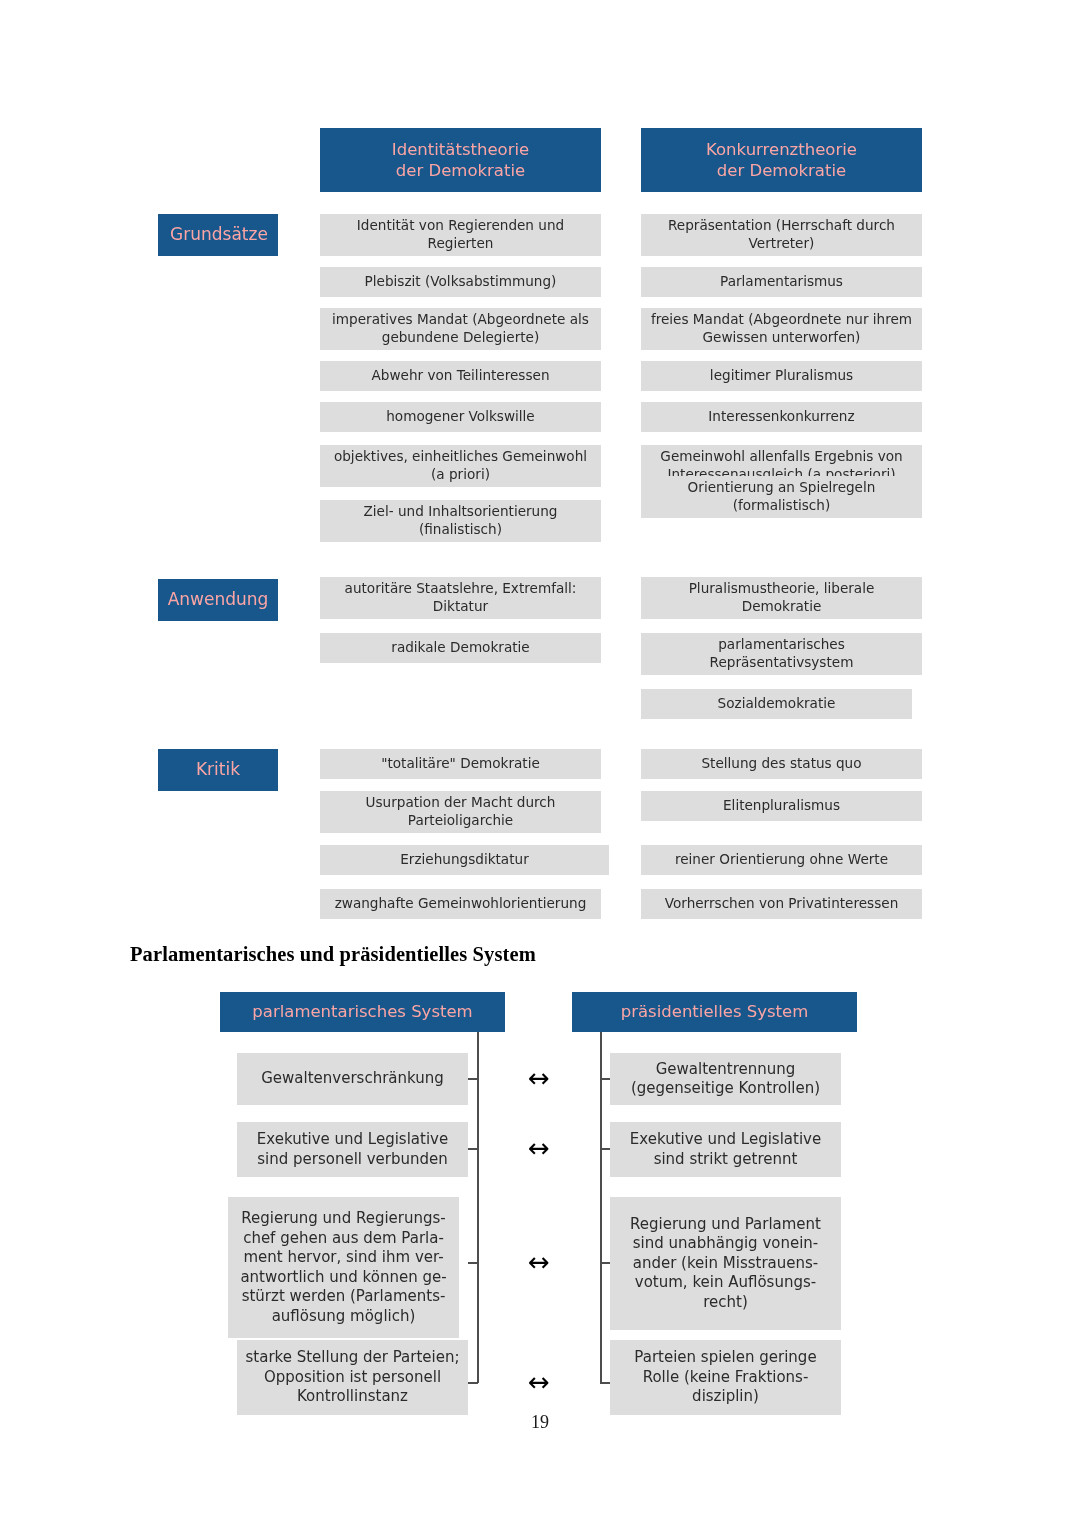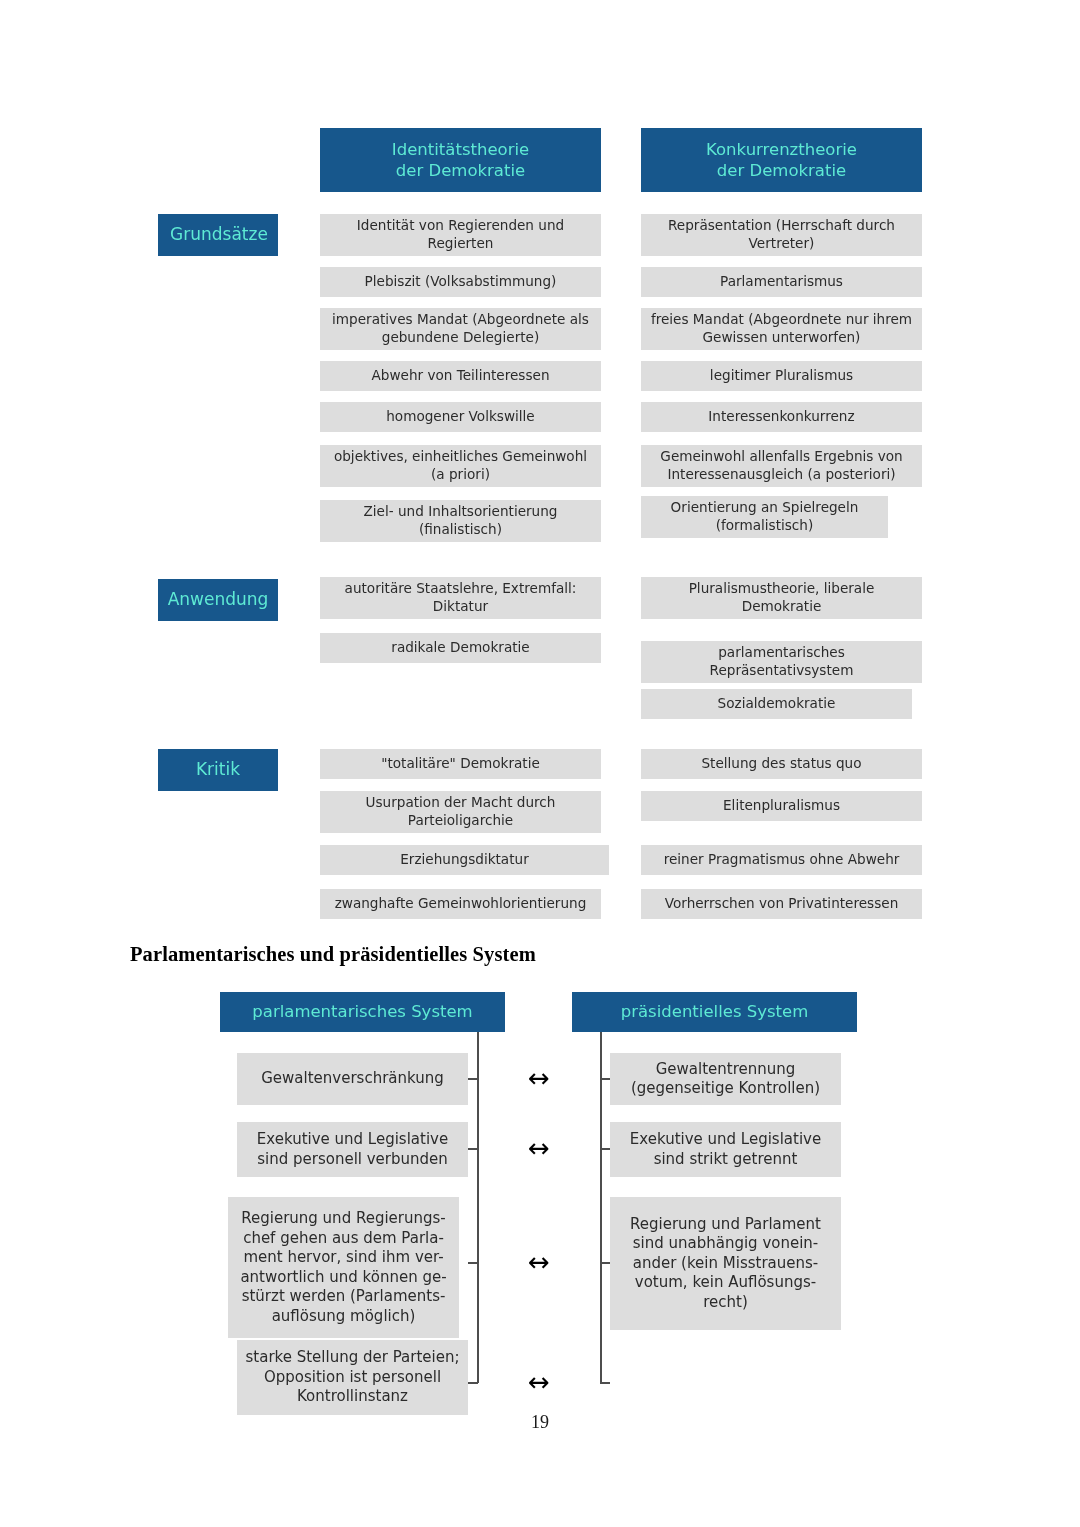--- a/index.html
+++ b/index.html
@@ -13,21 +13,21 @@
     position: relative;
     font-family: "DejaVu Sans", sans-serif;
     color: #231f20;
     overflow: hidden;
   }
 
   
   .blue-box {
     position: absolute;
     background: #17578c;
-    color: #5eead4;
+    color: #fca5a5;
     display: flex;
     align-items: center;
     justify-content: center;
     text-align: center;
     line-height: 1.28;
     box-sizing: border-box;
     padding: 2px 6px;
   }
   .grey-box {
     position: absolute;
@@ -133,41 +133,41 @@
   <div class="grey-box" style="left:320px; top:402px; width:281px; height:30px;">homogener Volkswille</div>
   <div class="grey-box" style="left:320px; top:445px; width:281px; height:42px;">objektives, einheitliches Gemeinwohl (a priori)</div>
   <div class="grey-box" style="left:320px; top:500px; width:281px; height:42px;">Ziel- und Inhaltsorientierung (finalistisch)</div>
 
   <div class="grey-box" style="left:641px; top:214px; width:281px; height:42px;">Repräsentation (Herrschaft durch Vertreter)</div>
   <div class="grey-box" style="left:641px; top:267px; width:281px; height:30px;">Parlamentarismus</div>
   <div class="grey-box" style="left:641px; top:308px; width:281px; height:42px;">freies Mandat (Abgeordnete nur ihrem Gewissen unterworfen)</div>
   <div class="grey-box" style="left:641px; top:361px; width:281px; height:30px;">legitimer Pluralismus</div>
   <div class="grey-box" style="left:641px; top:402px; width:281px; height:30px;">Interessenkonkurrenz</div>
   <div class="grey-box" style="left:641px; top:445px; width:281px; height:42px;">Gemeinwohl allenfalls Ergebnis von Interessenausgleich (a posteriori)</div>
-  <div class="grey-box" style="left:641px; top:496px; width:247px; height:42px;">Orientierung an Spielregeln (formalistisch)</div>
+  <div class="grey-box" style="left:641px; top:476px; width:281px; height:42px;">Orientierung an Spielregeln (formalistisch)</div>
 
   <div class="blue-box row-label" style="left:158px; top:579px; width:120px; height:42px;">Anwendung</div>
 
   <div class="grey-box" style="left:320px; top:577px; width:281px; height:42px;">autoritäre Staatslehre, Extremfall: Diktatur</div>
   <div class="grey-box" style="left:320px; top:633px; width:281px; height:30px;">radikale Demokratie</div>
 
   <div class="grey-box" style="left:641px; top:577px; width:281px; height:42px;">Pluralismustheorie, liberale Demokratie</div>
-  <div class="grey-box" style="left:641px; top:633px; width:281px; height:42px;margin-top:8px;">parlamentarisches Repräsentativsystem</div>
+  <div class="grey-box" style="left:641px; top:633px; width:281px; height:42px;">parlamentarisches Repräsentativsystem</div>
   <div class="grey-box" style="left:641px; top:689px; width:271px; height:30px;">Sozialdemokratie</div>
 
   <div class="blue-box row-label" style="left:158px; top:749px; width:120px; height:42px;">Kritik</div>
 
   <div class="grey-box" style="left:320px; top:749px; width:281px; height:30px;">"totalitäre" Demokratie</div>
   <div class="grey-box" style="left:320px; top:791px; width:281px; height:42px;">Usurpation der Macht durch Parteioligarchie</div>
   <div class="grey-box" style="left:320px; top:845px; width:289px; height:30px;">Erziehungsdiktatur</div>
   <div class="grey-box" style="left:320px; top:889px; width:281px; height:30px;">zwanghafte Gemeinwohlorientierung</div>
 
   <div class="grey-box" style="left:641px; top:749px; width:281px; height:30px;">Stellung des status quo</div>
   <div class="grey-box" style="left:641px; top:791px; width:281px; height:30px;">Elitenpluralismus</div>
-  <div class="grey-box" style="left:641px; top:845px; width:281px; height:30px;">reiner Pragmatismus ohne Abwehr</div>
+  <div class="grey-box" style="left:641px; top:845px; width:281px; height:30px;">reiner Orientierung ohne Werte</div>
   <div class="grey-box" style="left:641px; top:889px; width:281px; height:30px;">Vorherrschen von Privatinteressen</div>
 </div>
 
 <div id="section-heading">Parlamentarisches und präsidentielles System</div>
 
 <div id="diagram-two">
 
   <div class="blue-box" style="left:572px; top:7px; width:285px; height:40px;">präsidentielles System</div>
   <div class="blue-box" style="left:220px; top:7px; width:285px; height:40px;">parlamentarisches System</div>
 
@@ -209,15 +209,18 @@
 ander (kein Misstrauens-
 votum, kein Auflösungs-
 recht)</div>
 
   <div class="grey-box" style="left:237px; top:355px; width:231px; height:75px; white-space:pre-line;">starke Stellung der Parteien;
 Opposition ist personell
 Kontrollinstanz</div>
   <div class="connector h-line" style="left:468px; top:397px; width:10px;"></div>
   <div class="arrow" style="left:512px; top:384px; width:54px; height:26px;">↔</div>
   <div class="connector h-line" style="left:600px; top:397px; width:10px;"></div>
+  <div class="grey-box" style="left:610px; top:355px; width:231px; height:75px; white-space:pre-line;">Parteien spielen geringe
+Rolle (keine Fraktions-
+disziplin)</div>
 </div>
 
 <div id="page-number">19</div>
 
 </body></html>

